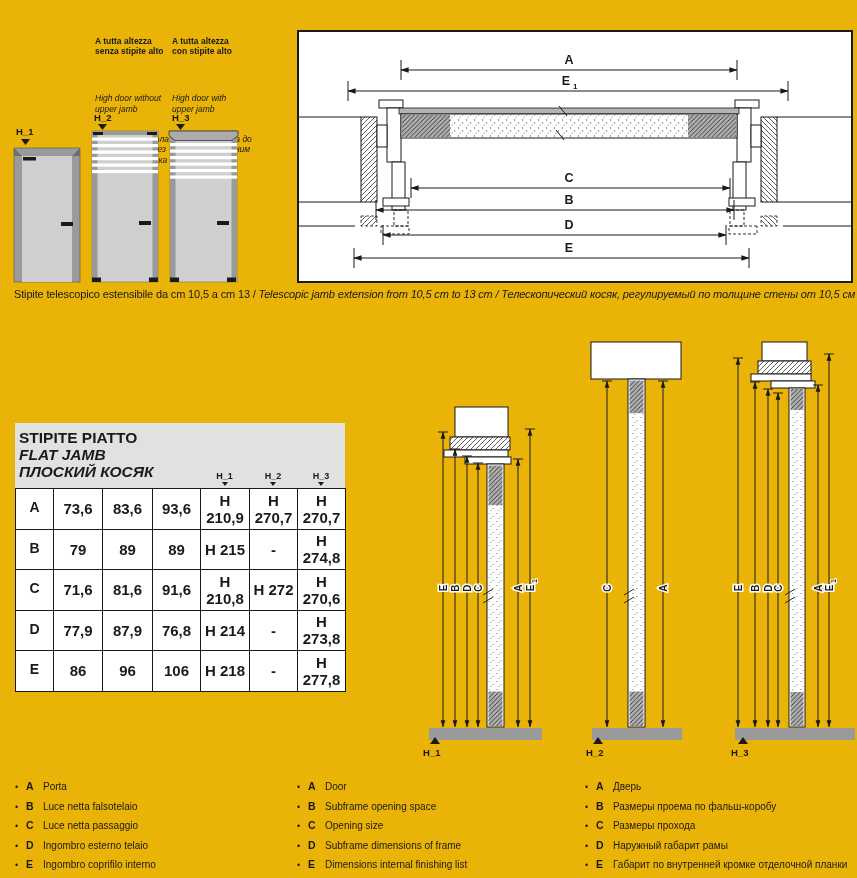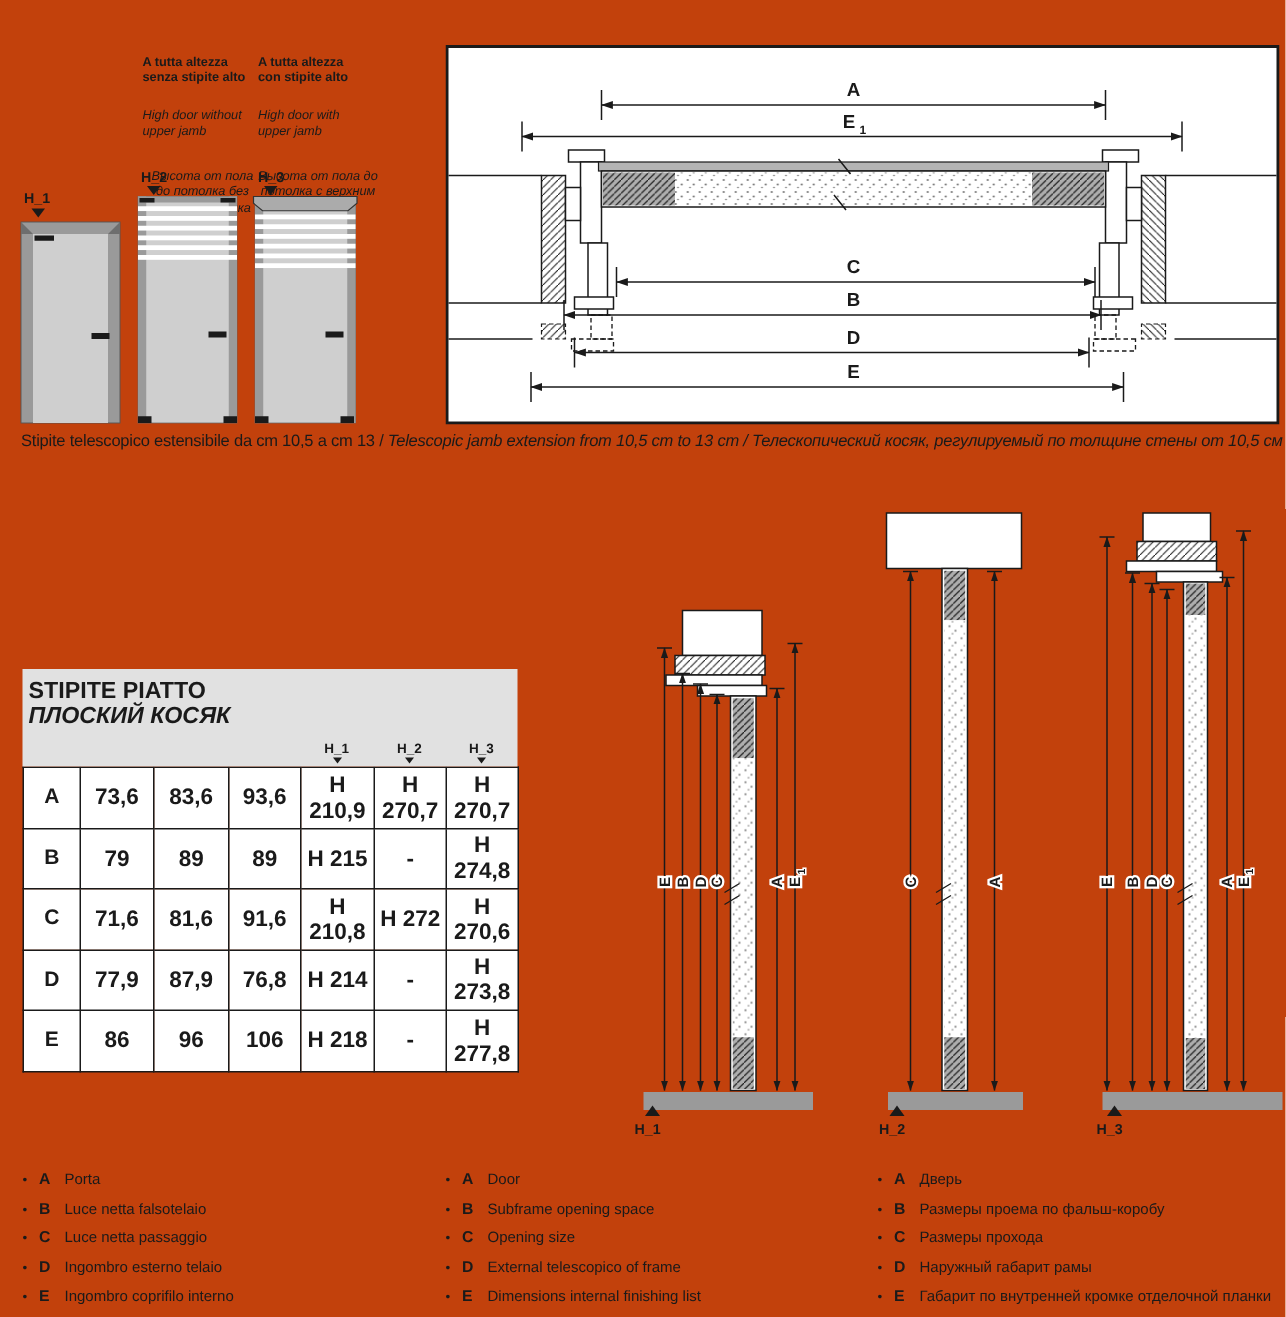--- a/index.html
+++ b/index.html
@@ -1,22 +1,22 @@
 <!DOCTYPE html>
 <html><head>
 <meta charset="utf-8">
 <style>
   html,body{margin:0;padding:0;background:#fff;}
-  .page{position:relative;width:857px;height:878px;background:#c2410c;
+  .page{position:relative;width:857px;height:878px;background:#eab308;
         font-family:"Liberation Sans",sans-serif;color:#1a1a1a;overflow:hidden;}
   .abs{position:absolute;}
   
   .note{font-size:8.5px;line-height:10.5px;white-space:pre-line;width:80px;}
   .note .it{font-weight:700;}
-  .note .en{font-style:italic;margin-top:4px;}
+  .note .en{font-style:italic;margin-top:26px;}
   .note .ru{font-style:italic;margin-top:9px;text-align:center;}
   
   .caption{font-size:11px;white-space:nowrap;letter-spacing:-0.15px;}
   .caption .cb{font-weight:400;}
   .caption .ci{font-style:italic;}
   
   .thead{background:#e1e1e1;width:330px;height:65px;position:relative;}
   .thead .tt{font-weight:700;font-size:15.5px;line-height:17px;padding-left:4px;}
   .thead .tt.f{padding-top:6px;}
   .thead .ital{font-style:italic;}
@@ -216,23 +216,24 @@
       <line class="ln" x1="452" y1="218" x2="452" y2="238"></line>
       <line class="ln" x1="57" y1="228" x2="452" y2="228" marker-start="url(#pArr)" marker-end="url(#pArr)"></line>
       <text x="272" y="222" class="dimlbl" text-anchor="middle">E</text>
     </g>
   </svg>
 
   <div class="abs caption" style="left:14px;top:288px;">
     <span class="cb">Stipite telescopico estensibile da cm 10,5 a cm 13 / </span><span class="ci">Telescopic jamb extension from 10,5 cm to 13 cm / Телескопический косяк, регулируемый по толщине стены от 10,5 см до 13 см.</span>
   </div>
 
-  <div class="abs" style="left:15px;top:446px;width:330px;">
+  <div class="abs" style="left:15px;top:423px;width:330px;">
     <div class="thead">
       <div class="tt f">STIPITE PIATTO</div>
+      <div class="tt ital">FLAT JAMB</div>
       <div class="tt ital">ПЛОСКИЙ КОСЯК</div>
       <div class="colhdr" style="left:187.5px;">
         <span>H_1</span><div class="tri-dn"></div>
       </div>
       <div class="colhdr" style="left:236px;">
         <span>H_2</span><div class="tri-dn"></div>
       </div>
       <div class="colhdr" style="left:284px;">
         <span>H_3</span><div class="tri-dn"></div>
       </div>
@@ -457,21 +458,21 @@
         <span class="t">Subframe opening space</span>
       </div>
     <div class="lrow">
         <span class="b">•</span>
         <span class="k"><span>C</span><sub></sub></span>
         <span class="t">Opening size</span>
       </div>
     <div class="lrow">
         <span class="b">•</span>
         <span class="k"><span>D</span><sub></sub></span>
-        <span class="t">External telescopico of frame</span>
+        <span class="t">Subframe dimensions of frame</span>
       </div>
     <div class="lrow">
         <span class="b">•</span>
         <span class="k"><span>E</span><sub></sub></span>
         <span class="t">Dimensions internal finishing list</span>
       </div>
     <div class="lrow">
         <span class="b">•</span>
         <span class="k"><span>E</span></span>
         <span class="t">Dimensions of external part of jamb</span>

